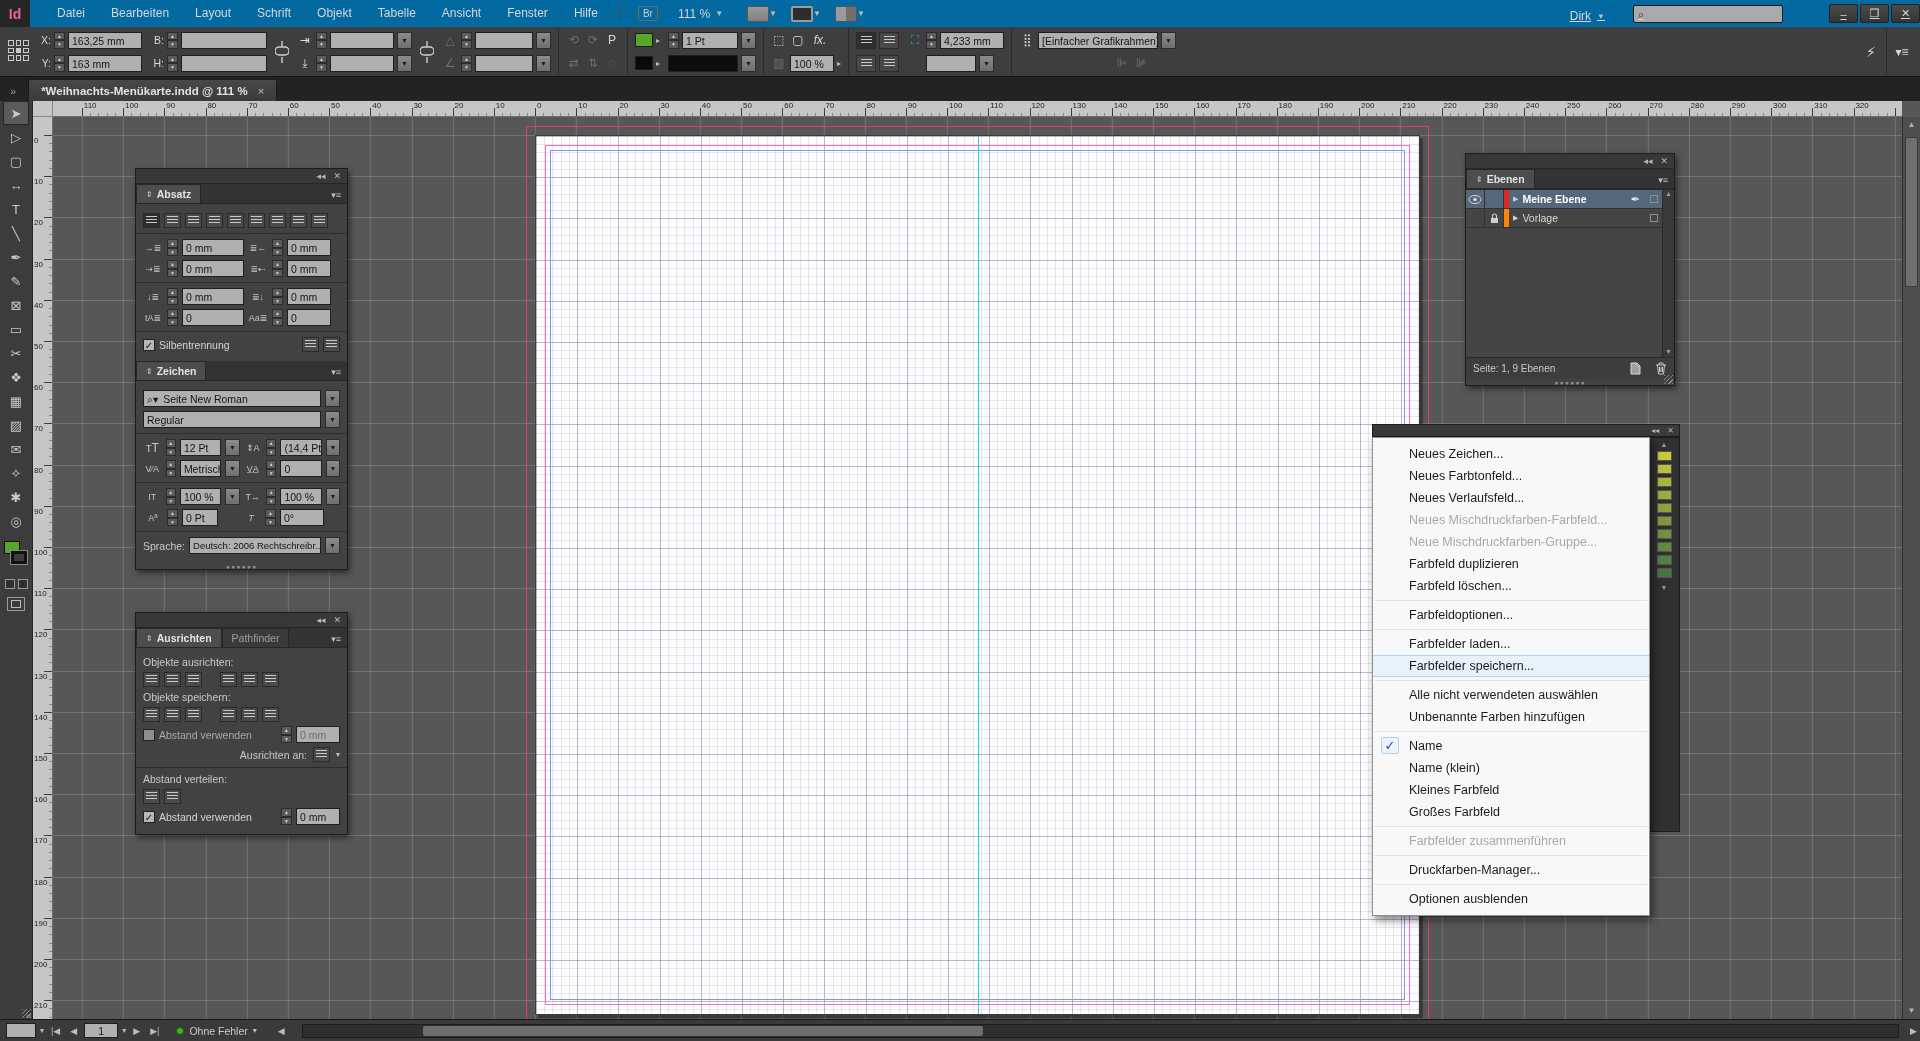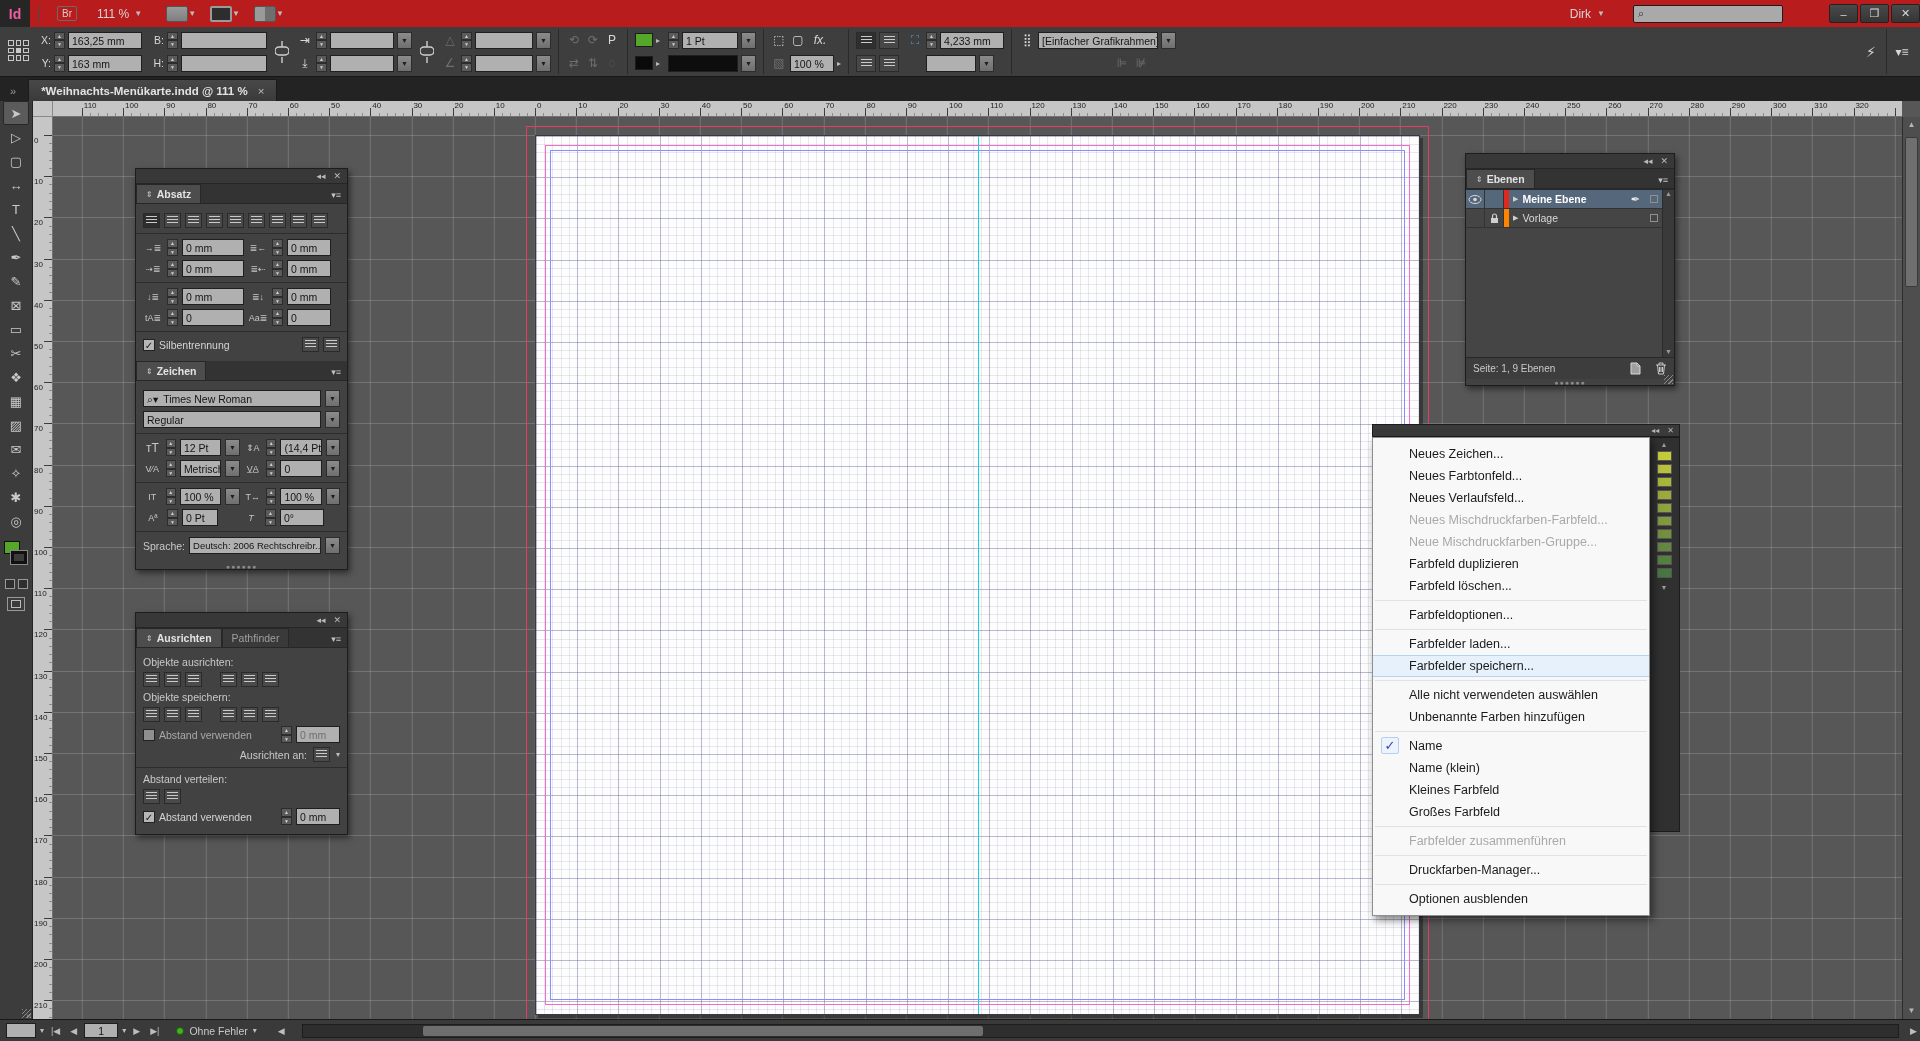--- a/index.html
+++ b/index.html
@@ -1,35 +1,35 @@
 <!DOCTYPE html>
 <html><head>
 <meta charset="utf-8">
 <style>
   * { margin:0; padding:0; box-sizing:border-box; }
   html,body { width:1920px; height:1041px; overflow:hidden; background:#2d2d2d;
     font-family:"Liberation Sans","DejaVu Sans",sans-serif; -webkit-font-smoothing:antialiased; }
 
   
-  #menubar { position:absolute; top:0; left:0; right:0; height:27px; background:#b91c1c;
+  #menubar { position:absolute; top:0; left:0; right:0; height:27px; background:#0369a1;
     display:flex; align-items:center; color:#d6d6d6; font-size:12px; z-index:40; }
   #logo { width:30px; height:27px; background:#262626; color:#ee5fa0; font-weight:bold;
     font-size:14px; display:flex; align-items:center; justify-content:center; }
   #menu-items { display:flex; margin-left:14px; }
   .menu-item { padding:0 13px; line-height:27px; cursor:default; }
   .mb-sep { width:1px; height:16px; background:#4a4a4a; margin:0 8px; }
   .mb-btn { border:1px solid #6a6a6a; border-radius:2px; color:#cfcfcf; font-size:10px;
     padding:1px 4px; margin:0 10px; }
   .mb-zoom { display:flex; align-items:center; gap:5px; margin:0 10px; }
   .mb-caret { font-size:8px; color:#bdbdbd; }
   .mb-ic { width:22px; height:16px; background:linear-gradient(#9a9a9a,#7f7f7f); border:1px solid #555;
     border-radius:2px; margin-left:14px; position:relative; }
   .mb-ic.i2 { background:#2d2d2d; border:2px solid #9a9a9a; }
   .mb-ic.i3 { background:linear-gradient(90deg,#9a9a9a 50%,#6f6f6f 50%); }
-  #mb-right { margin-left:auto; display:flex; align-items:center; }
+  #mb-right { margin-left:auto; display:flex; align-items:flex-end;text-decoration:underline; }
   #user-menu { display:flex; align-items:center; gap:6px; margin-right:28px; }
   #searchbox { width:150px; height:18px; background:#a9a9a9; border:1px solid #1c1c1c;
     border-radius:2px; color:#333; display:flex; align-items:center; padding:0 4px; gap:4px;
     font-size:11px; margin-right:44px; }
   .winbtns { display:flex; }
   .winbtn { width:29px; height:19px; background:linear-gradient(#4a4a4a,#353535); border:1px solid #222;
     color:#dcdcdc; font-size:11px; display:flex; align-items:center; justify-content:center; margin-left:2px; border-radius:2px; }
 
   
   #controlbar { position:absolute; top:27px; left:0; right:0; height:50px; background:#3e3e3e;
@@ -217,20 +217,31 @@
     position:relative; }
   #hscroll .thumb { position:absolute; left:120px; width:560px; top:1px; bottom:1px; background:#6e6e6e;
     border-radius:2px; }
   #sb-left-box { width:30px; height:15px; background:#b0b0b0; border:1px solid #1f1f1f; }
 </style>
 </head>
 <body>
 
 <div id="menubar">
   <div id="logo">Id</div>
+  <div id="menu-items">
+      <div class="menu-item">Datei</div>
+      <div class="menu-item">Bearbeiten</div>
+      <div class="menu-item">Layout</div>
+      <div class="menu-item">Schrift</div>
+      <div class="menu-item">Objekt</div>
+      <div class="menu-item">Tabelle</div>
+      <div class="menu-item">Ansicht</div>
+      <div class="menu-item">Fenster</div>
+      <div class="menu-item">Hilfe</div>
+    </div>
   <div class="mb-sep"></div>
   <div class="mb-btn">Br</div>
   <div class="mb-zoom">
     <span>111 %</span>
     <span class="mb-caret">▼</span>
   </div>
   <div class="mb-ic"></div>
     <span class="mb-caret">▼</span>
   <div class="mb-ic i2"></div>
     <span class="mb-caret">▼</span>
@@ -711,21 +722,21 @@
     <div class="ptab">
       <span class="cyc">⇕</span>
       <span>Zeichen</span>
     </div>
     <div class="pmenu">▾≡</div>
   </div>
   <div class="pbody">
     <div class="prow">
       <span class="fld" style="flex:1; display:flex; gap:5px">
         <span>⌕▾</span>
-        <span>Times New Roman</span>
+        <span>Seite New Roman</span>
       </span>
       <span class="dd">▼</span>
     </div>
     <div class="prow">
       <span class="fld" style="flex:1">Regular</span>
       <span class="dd">▼</span>
     </div>
     <div class="pdivider"></div>
     <div class="prow">
       <span class="picon" style="font-size:12px">тT</span>

